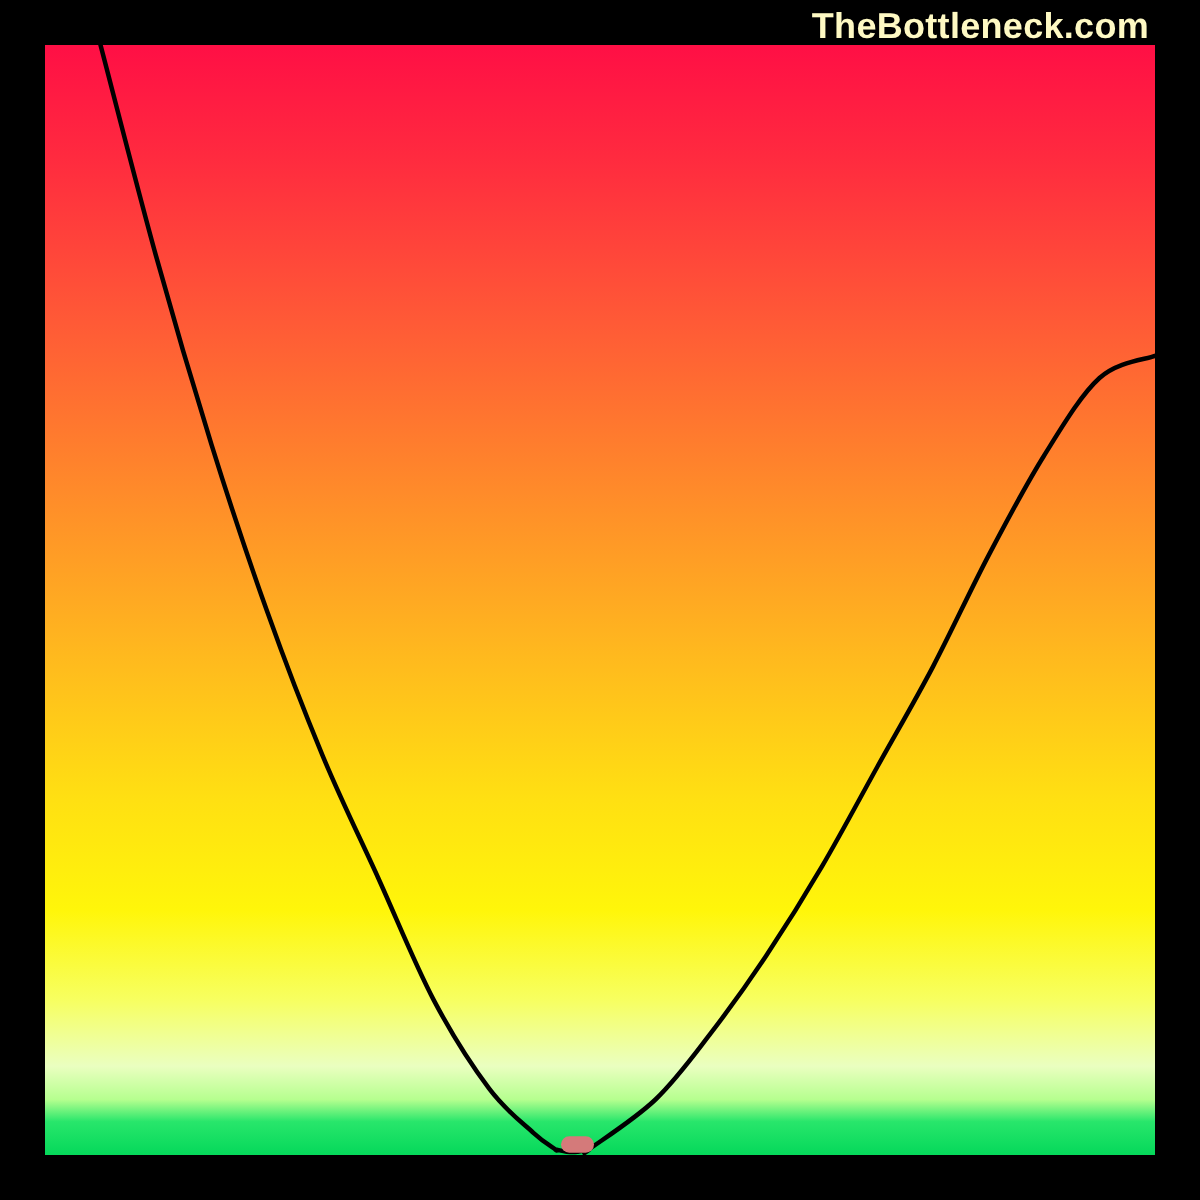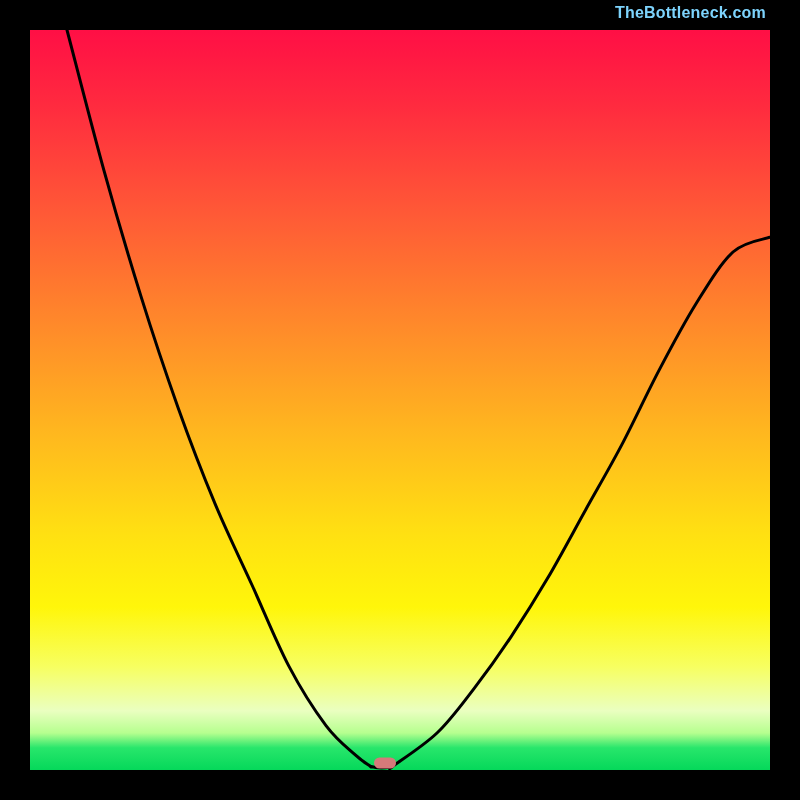--- a/index.html
+++ b/index.html
@@ -37,23 +37,23 @@
       #b6ff8f 95%,
       #28e66b 97%,
       #05d85a 100%
     );
   }
   .watermark {
     position: absolute;
     top: 4px;
     right: 34px;
     font-family: Arial, Helvetica, sans-serif;
-    font-size: 16px;
+    font-size: 24px;
     font-weight: 600;
-    color: #7dd3fc;
+    color: #fef9c3;
     letter-spacing: 0.2px;
     user-select: none;
   }
   svg.curve {
     position: absolute;
     left: 30px;
     top: 30px;
     width: 740px;
     height: 740px;
   }

